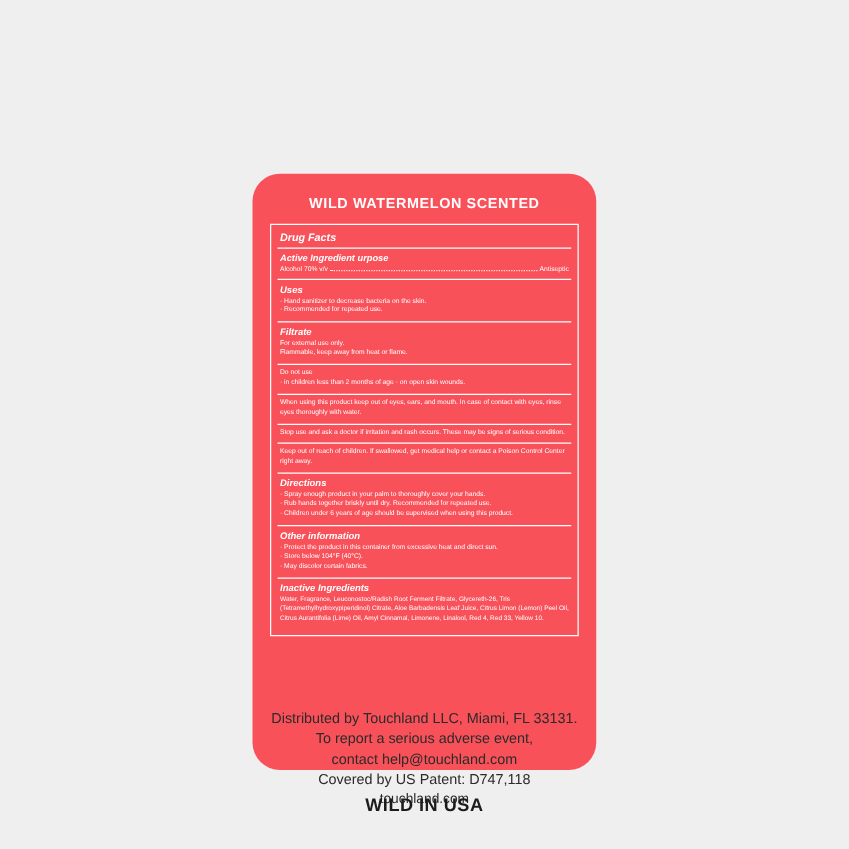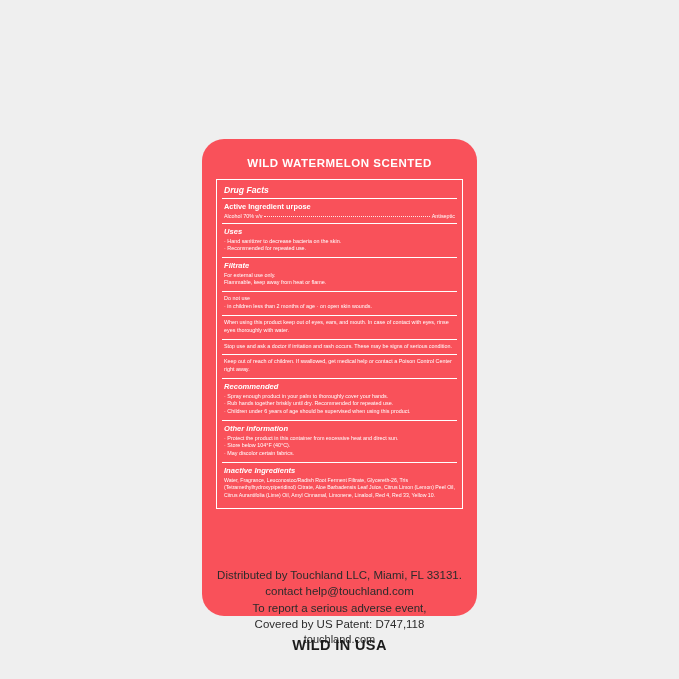--- a/index.html
+++ b/index.html
@@ -66,20 +66,21 @@
     color: #ffffff;
     font-size: 7.6px;
     font-weight: bold;
     font-style: italic;
     margin: 0 0 1.5px 0;
   }
   .h-active {
     color: #ffffff;
     font-size: 7.4px;
     font-weight: bold;
+    font-style: italic;
     margin: 0 0 2px 0;
   }
   .body-txt {
     color: #ffffff;
     font-size: 5.4px;
     line-height: 1.45;
     margin: 0;
   }
   .body-txt.sm { font-size: 5.2px; }
 
@@ -167,21 +168,21 @@
 
       <div class="sec thin">
         <p class="body-txt">Stop use and ask a doctor if irritation and rash occurs. These may be signs of serious condition.</p>
       </div>
 
       <div class="sec">
         <p class="body-txt">Keep out of reach of children. If swallowed, get medical help or contact a Poison Control Center right away.</p>
       </div>
 
       <div class="sec">
-        <div class="h-sec">Recommended</div>
+        <div class="h-sec">Directions</div>
         <p class="body-txt">· Spray enough product in your palm to thoroughly cover your hands.</p>
         <p class="body-txt">· Rub hands together briskly until dry. Recommended for repeated use.</p>
         <p class="body-txt">· Children under 6 years of age should be supervised when using this product.</p>
       </div>
 
       <div class="sec">
         <div class="h-sec">Other information</div>
         <p class="body-txt">· Protect the product in this container from excessive heat and direct sun.</p>
         <p class="body-txt">· Store below 104°F (40°C).</p>
         <p class="body-txt">· May discolor certain fabrics.</p>
@@ -190,21 +191,21 @@
       <div class="sec last">
         <div class="h-sec">Inactive Ingredients</div>
         <p class="body-txt sm">Water, Fragrance, Leuconostoc/Radish Root Ferment Filtrate, Glycereth-26, Tris (Tetramethylhydroxypiperidinol) Citrate, Aloe Barbadensis Leaf Juice, Citrus Limon (Lemon) Peel Oil, Citrus Aurantifolia (Lime) Oil, Amyl Cinnamal, Limonene, Linalool, Red 4, Red 33, Yellow 10.</p>
       </div>
 
     </div>
   </div>
 
   <div class="footer">
     <div>Distributed by Touchland LLC, Miami, FL 33131.</div>
+    <div>To report a serious adverse event,</div>
     <div>contact help@touchland.com</div>
-    <div>To report a serious adverse event,</div>
     <div>Covered by US Patent: D747,118</div>
     <div class="site">touchland.com</div>
   </div>
 
   <div class="made">WILD IN USA</div>
 
 </div>
 
 </body></html>

